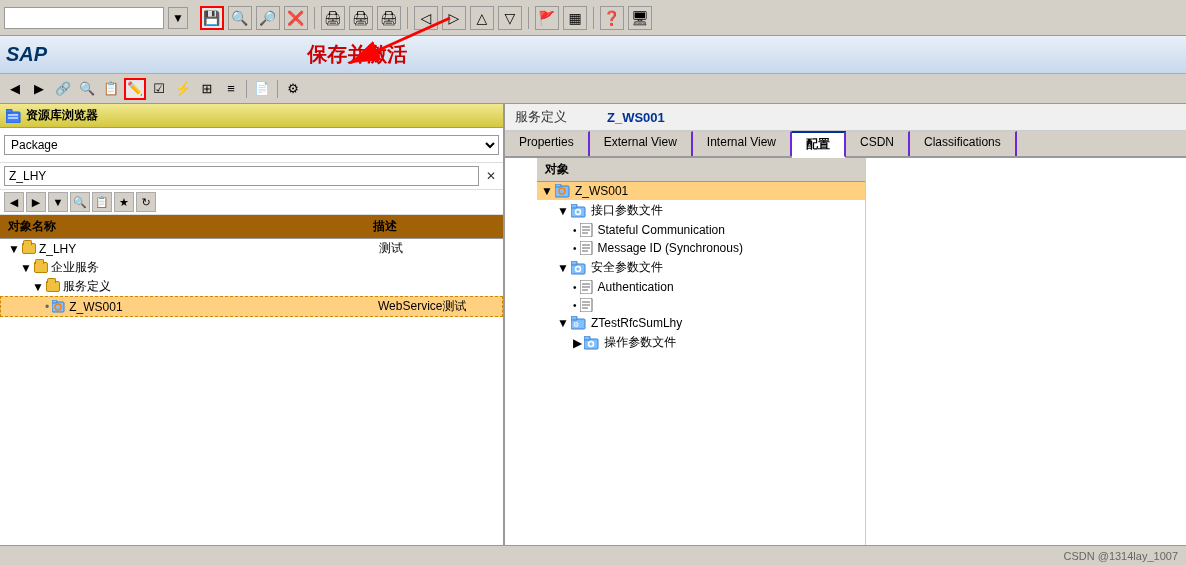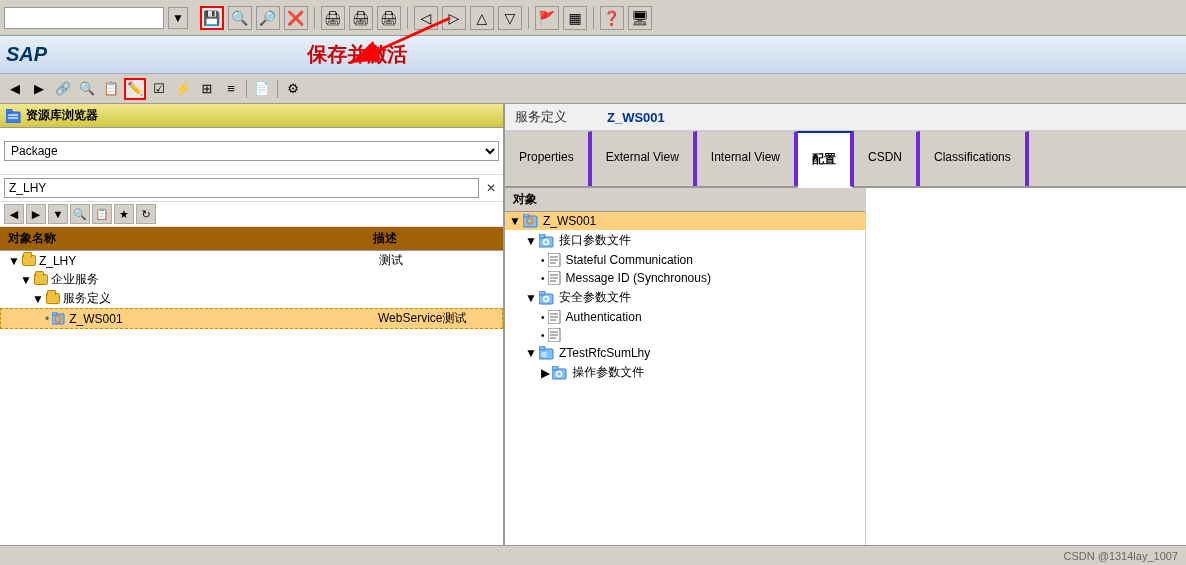--- a/index.html
+++ b/index.html
@@ -135,21 +135,21 @@
       background: linear-gradient(to bottom, #f0e890 0%, #d4c840 100%);
       padding: 3px 6px;
       font-size: 12px;
       font-weight: bold;
       display: flex;
       align-items: center;
       gap: 4px;
       border-bottom: 1px solid #999;
     }
     .dropdown-row {
-      padding: 13px 4px;
+      padding: 7px 4px;
       display: flex;
       align-items: center;
       gap: 4px;
       border-bottom: 1px solid #ddd;
     }
     .dropdown-select {
       flex: 1;
       height: 20px;
       border: 1px solid #999;
       background: white;
@@ -249,24 +249,24 @@
       font-size: 13px;
       font-weight: bold;
       color: #003399;
     }
     .tabs-row {
       display: flex;
       border-bottom: 2px solid #999;
       background: #d4d0c8;
     }
     .tab {
-      padding: 18px 14px;
-      font-size: 12px;
-      cursor: pointer;
-      border-right: 4px solid #6d28d9;
+      padding: 3px 14px;
+      font-size: 12px;
+      cursor: pointer;
+      border-right: 2px solid #6d28d9;
       background: #d4d0c8;
       border-top: 1px solid #ccc;
     }
     .tab.active {
       background: white;
       border-top: 2px solid #003399;
       font-weight: bold;
       border-bottom: 2px solid white;
       margin-bottom: -2px;
     }
@@ -277,20 +277,21 @@
       font-size: 12px;
       cursor: pointer;
     }
     .obj-row.selected { background: #ffd080; }
     .obj-label { flex: 1; }
     
     
     .right-content-area {
       display: flex;
       flex: 1;
+      padding-left: 32px;
     }
     .obj-panel {
       flex: 1;
       border-right: 1px solid #ccc;
     }
     .obj-panel-header {
       background: #d4d0c8;
       border-bottom: 1px solid #999;
       padding: 3px 8px;
       font-size: 12px;

